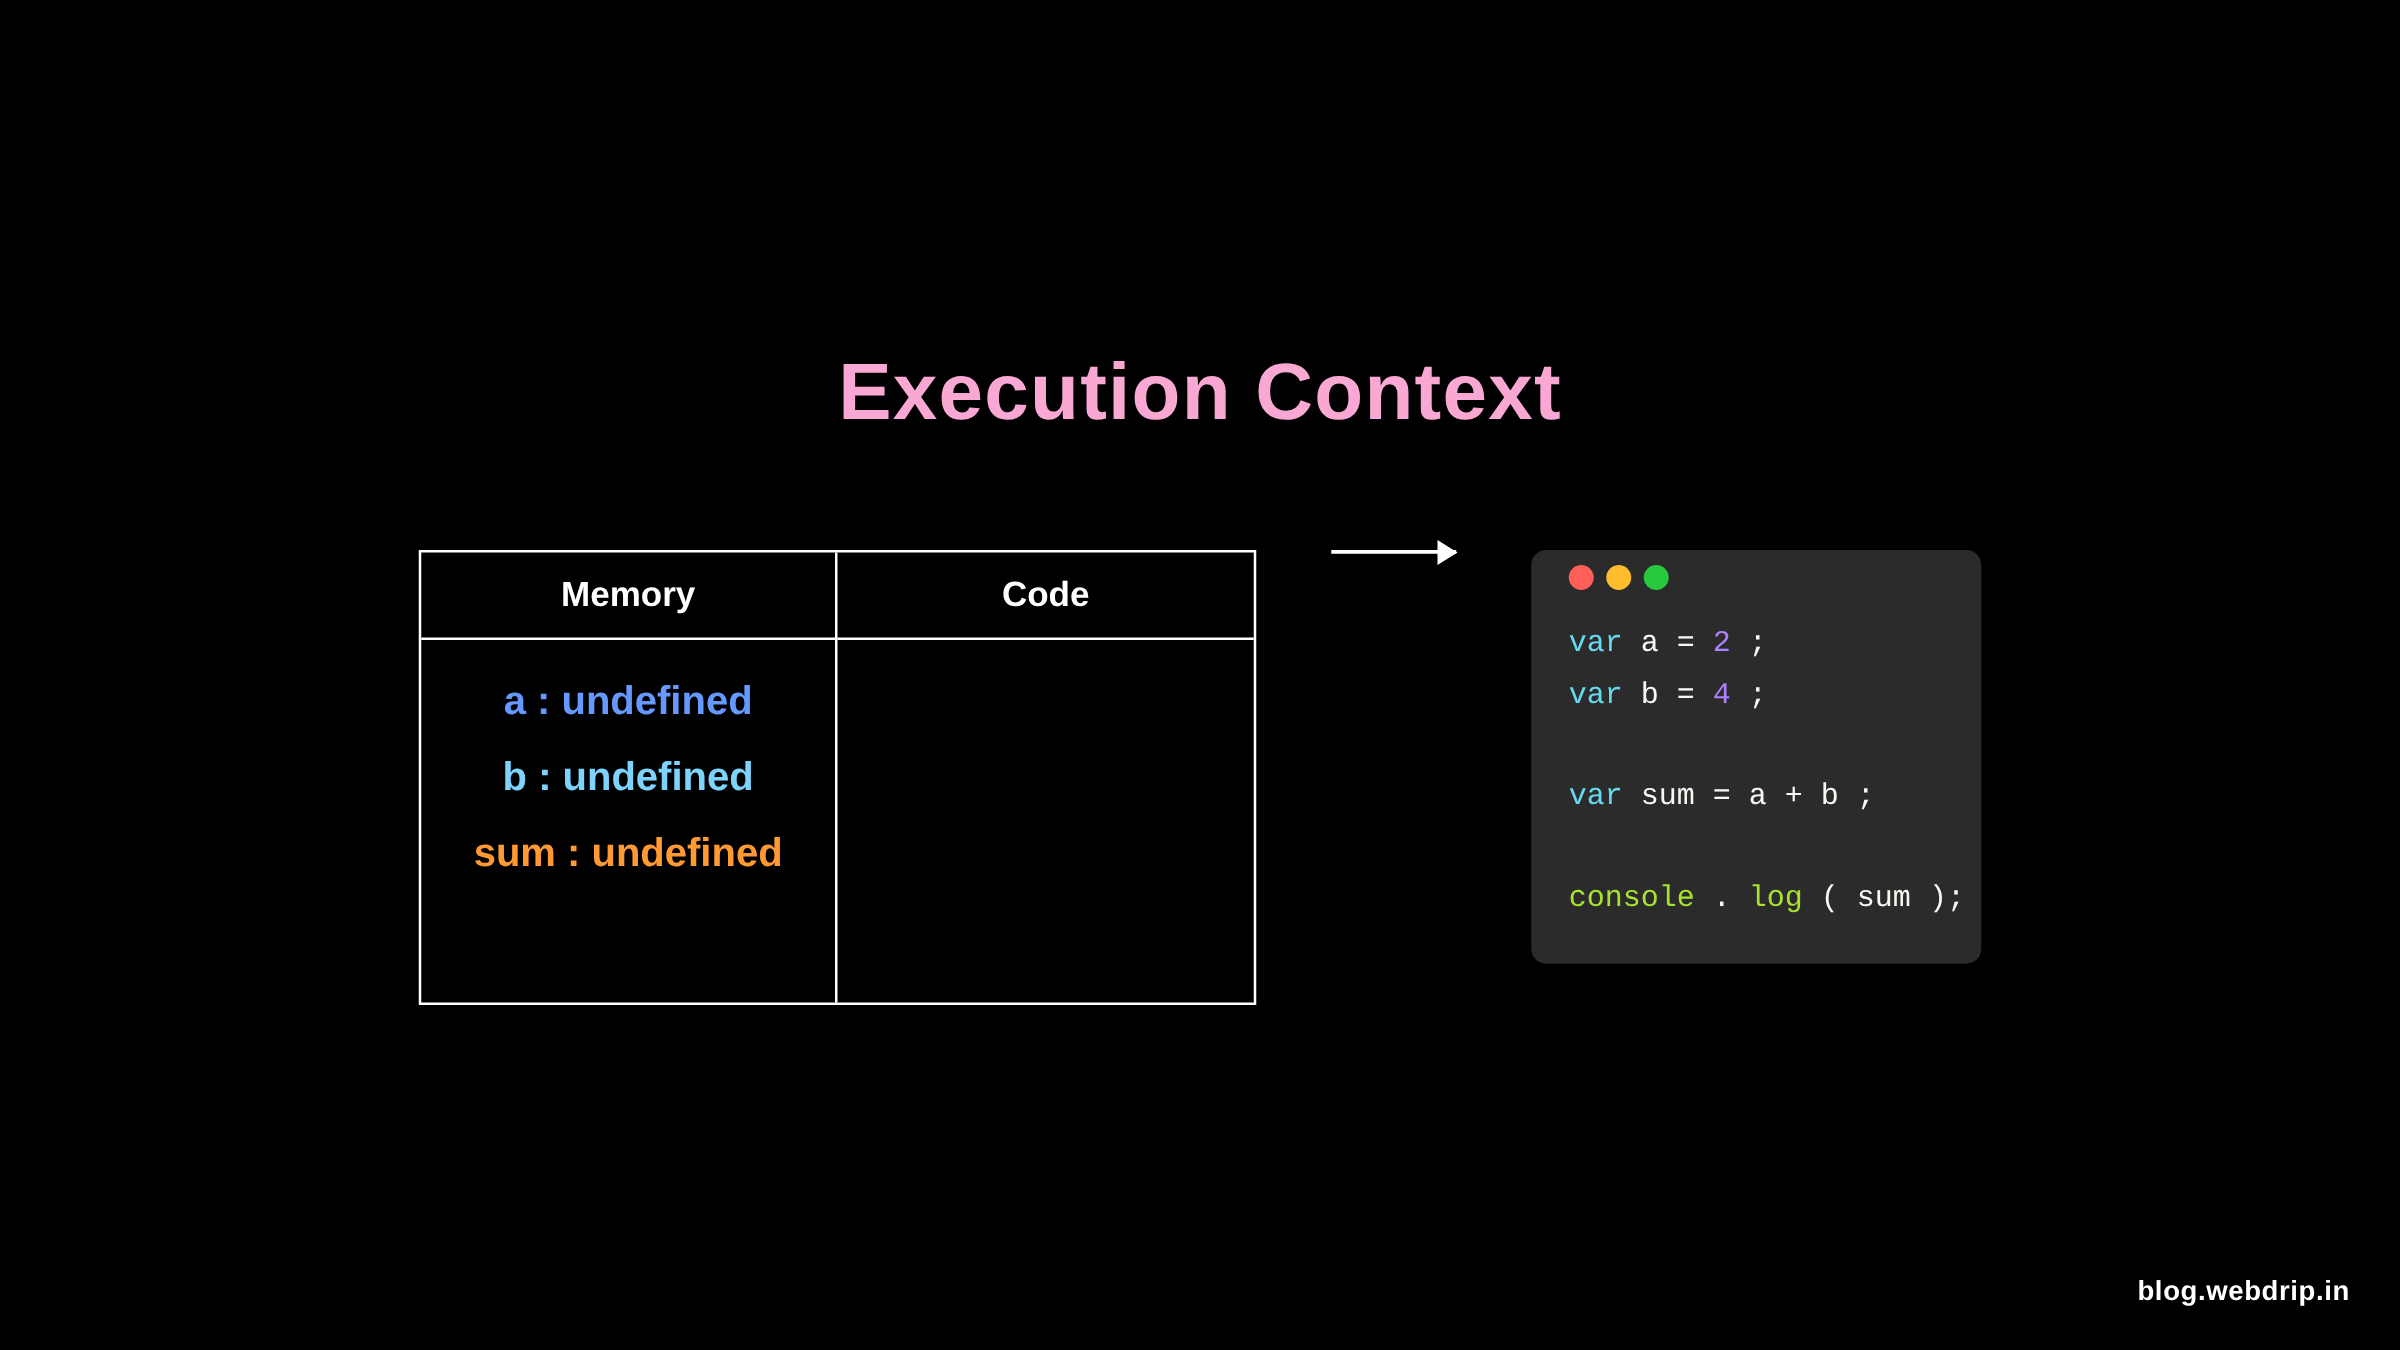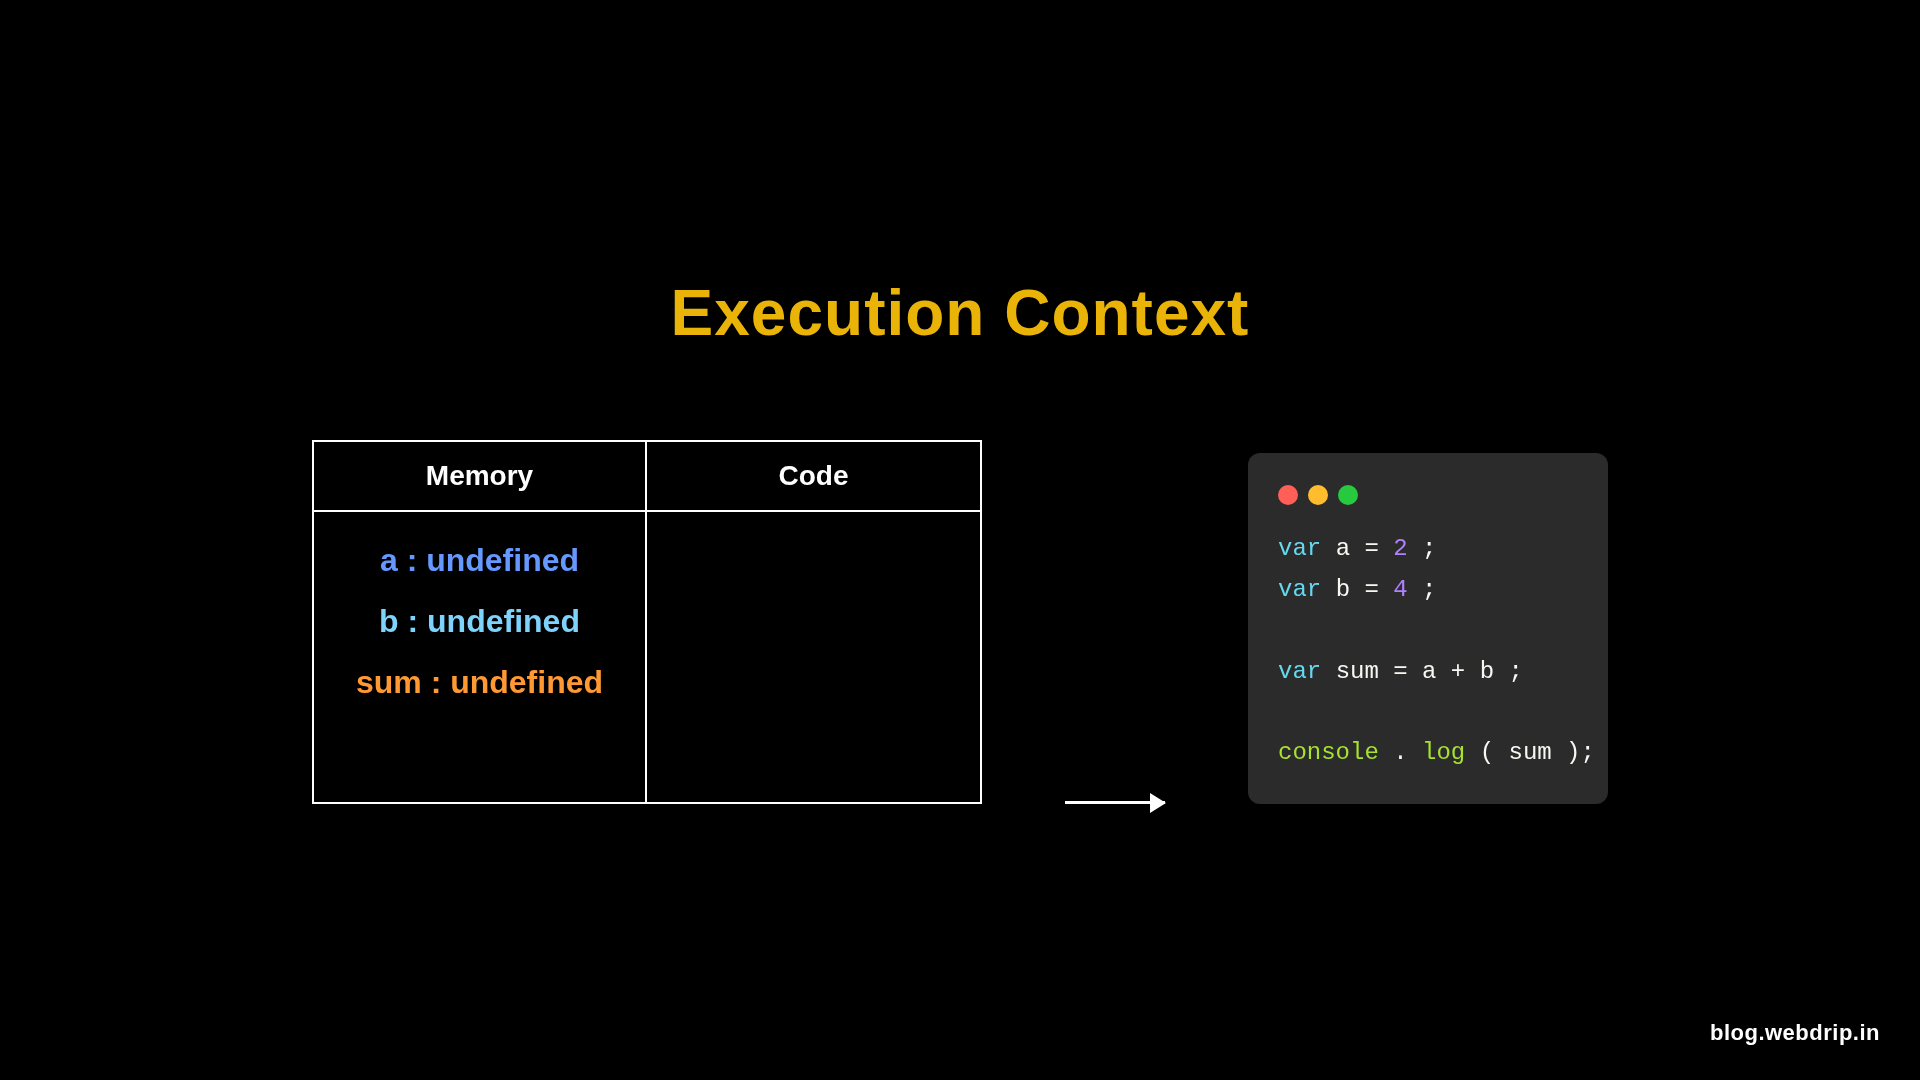--- a/index.html
+++ b/index.html
@@ -11,31 +11,31 @@
       overflow: hidden;
       font-family: 'Arial', sans-serif;
       display: flex;
       flex-direction: column;
       align-items: center;
       justify-content: center;
       position: relative;
     }
 
     .page-title {
-      color: #eab308;
+      color: #f9a8d4;
       font-size: 64px;
       font-weight: 900;
       margin-bottom: 90px;
       letter-spacing: 1px;
     }
 
     .main-content {
       display: flex;
-      align-items: flex-end;
-      gap: 83px;
+      align-items: flex-start;
+      gap: 60px;
     }
 
     
     .ec-table {
       border: 2.5px solid #fff;
       width: 670px;
     }
 
     .ec-table-header {
       display: grid;
@@ -121,21 +121,21 @@
       border-left: 16px solid #fff;
       border-top: 10px solid transparent;
       border-bottom: 10px solid transparent;
     }
 
     
     .code-editor {
       background: #2b2b2b;
       border-radius: 12px;
       width: 360px;
-      padding: 32px 30px 30px 30px;
+      padding: 12px 30px 30px 30px;
       overflow: hidden;
     }
 
     .editor-dots {
       display: flex;
       gap: 10px;
       margin-bottom: 24px;
     }
 
     .dot {

